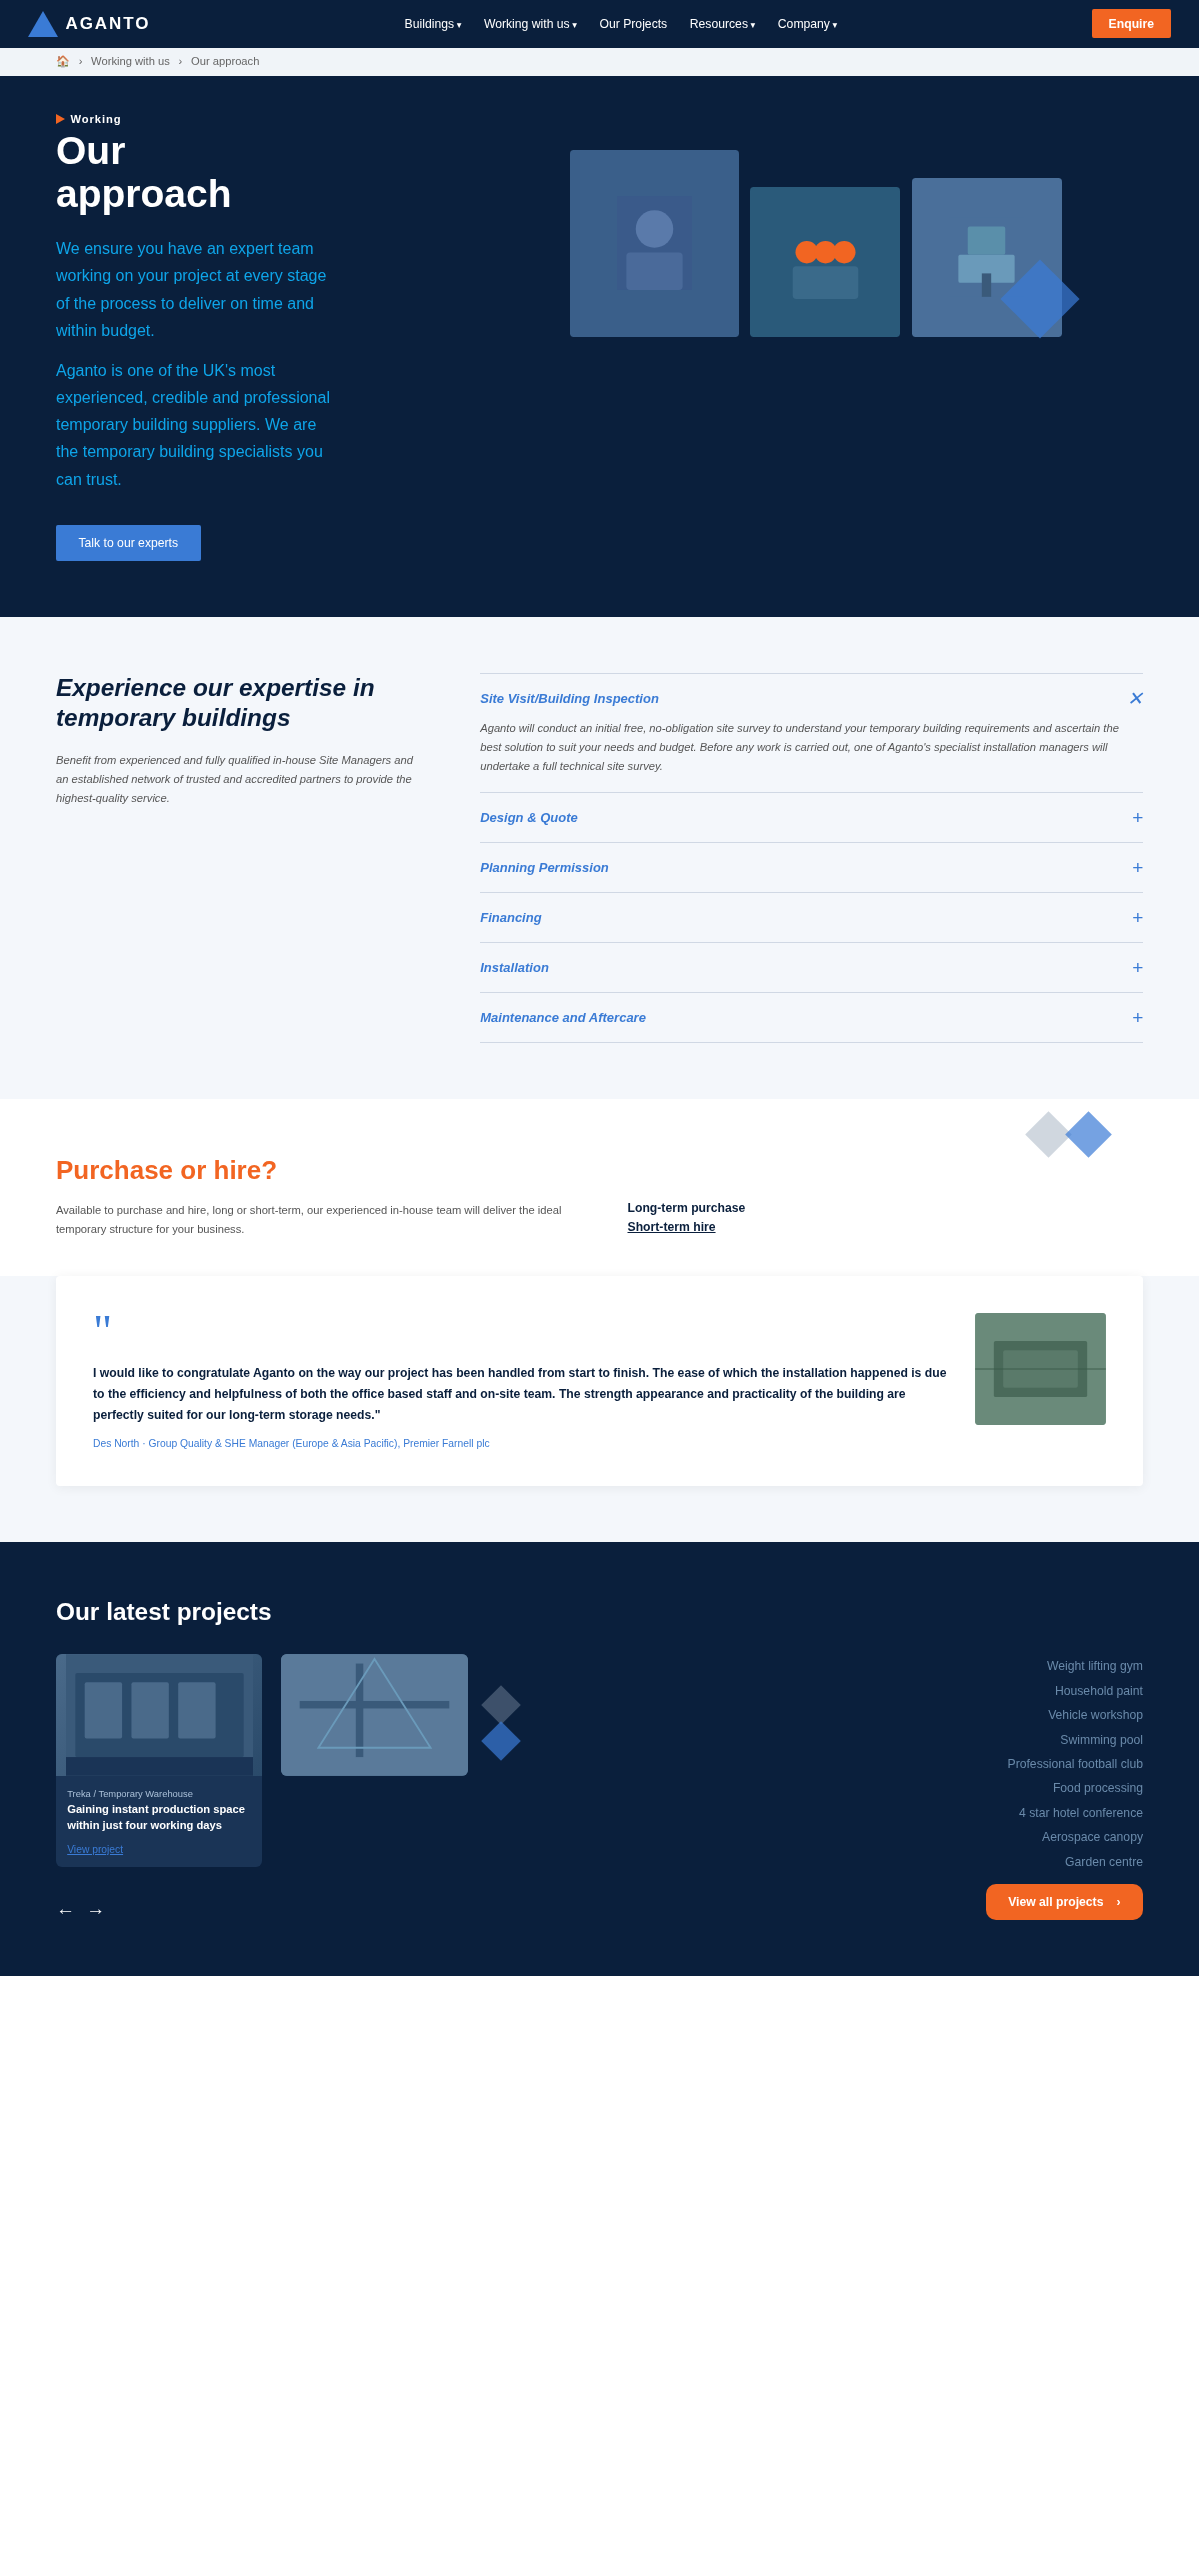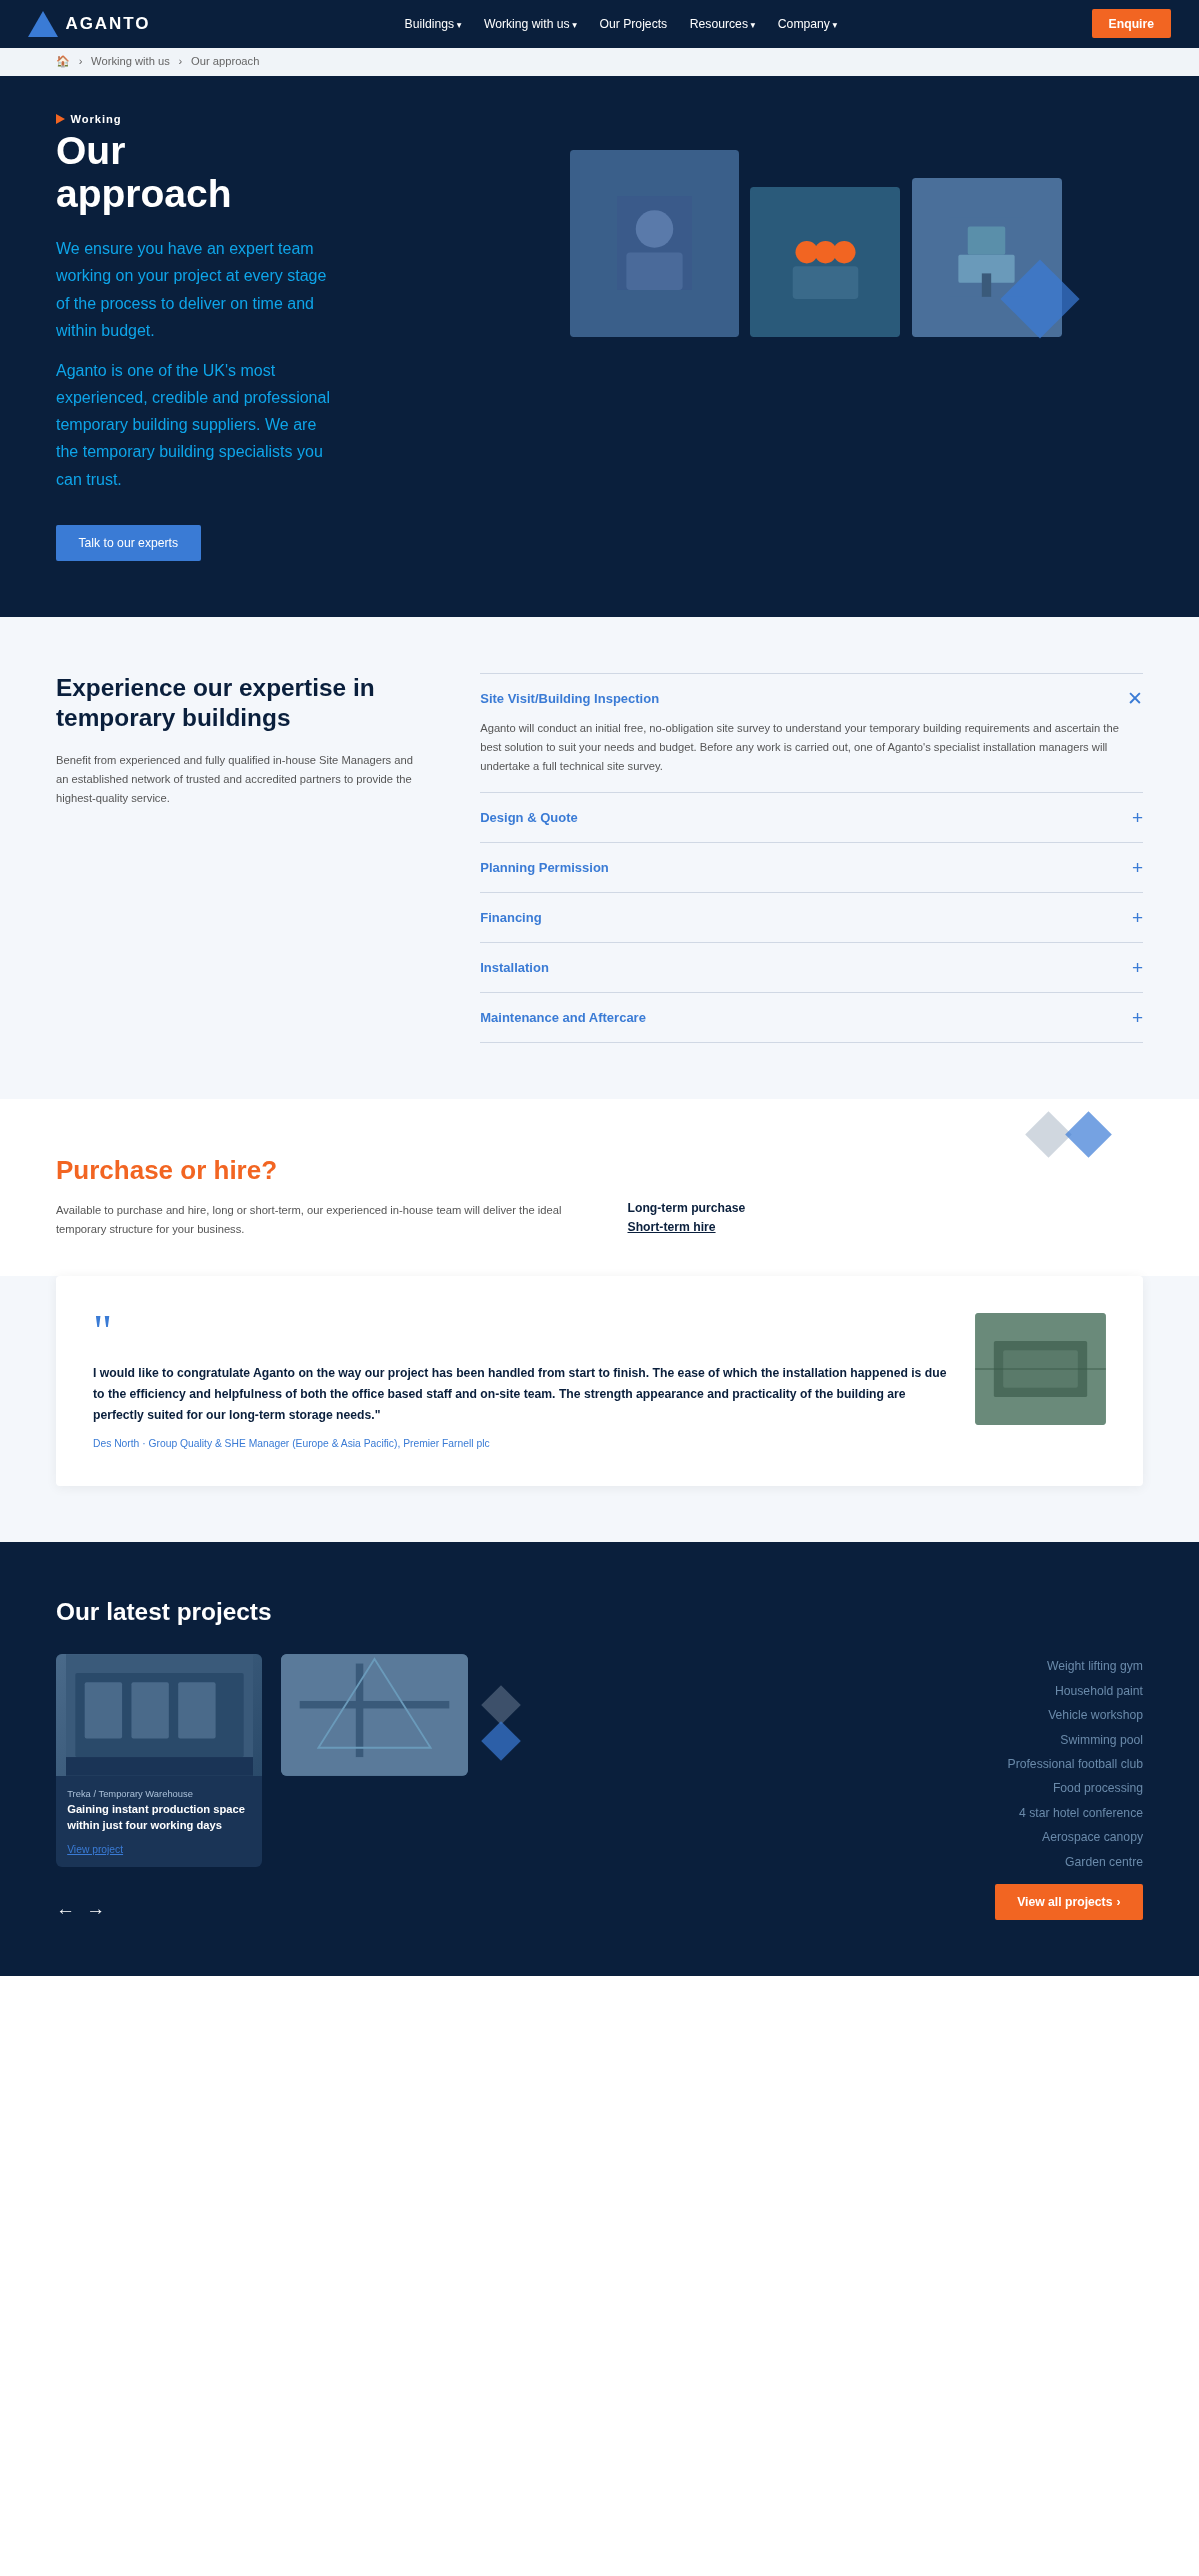--- a/index.html
+++ b/index.html
@@ -162,20 +162,21 @@
       opacity: 0.7;
     }
 
     
     .expertise-section {
       background: #f4f7fb;
       padding: 56px 56px;
       display: flex;
       gap: 56px;
       align-items: flex-start;
+      font-style: italic;
     }
     .expertise-left {
       flex: 1;
       min-width: 206px;
     }
     .expertise-title {
       font-size: 24.4px;
       font-weight: bold;
       color: #0a1f3c;
       margin-bottom: 19px;
@@ -378,24 +379,24 @@
       cursor: pointer;
     }
     .view-all-btn {
       background: #f26522;
       color: #fff;
       border: none;
       padding: 11.2px 22.5px;
       font-size: 12.2px;
       font-weight: bold;
       cursor: pointer;
-      border-radius: 2px;
-      display: flex;
-      align-items: center;
-      gap: 4px;
+      border-radius: 10px;
+      display: flex;
+      align-items: center;
+      gap: 13px;
     }
     .projects-bottom {
       display: flex;
       align-items: center;
       justify-content: space-between;
       margin-top: 9.4px;
     }
     .project-img-warehouse {
       background: linear-gradient(135deg, #4a6a8a 0%, #2a4a6a 100%);
     }

